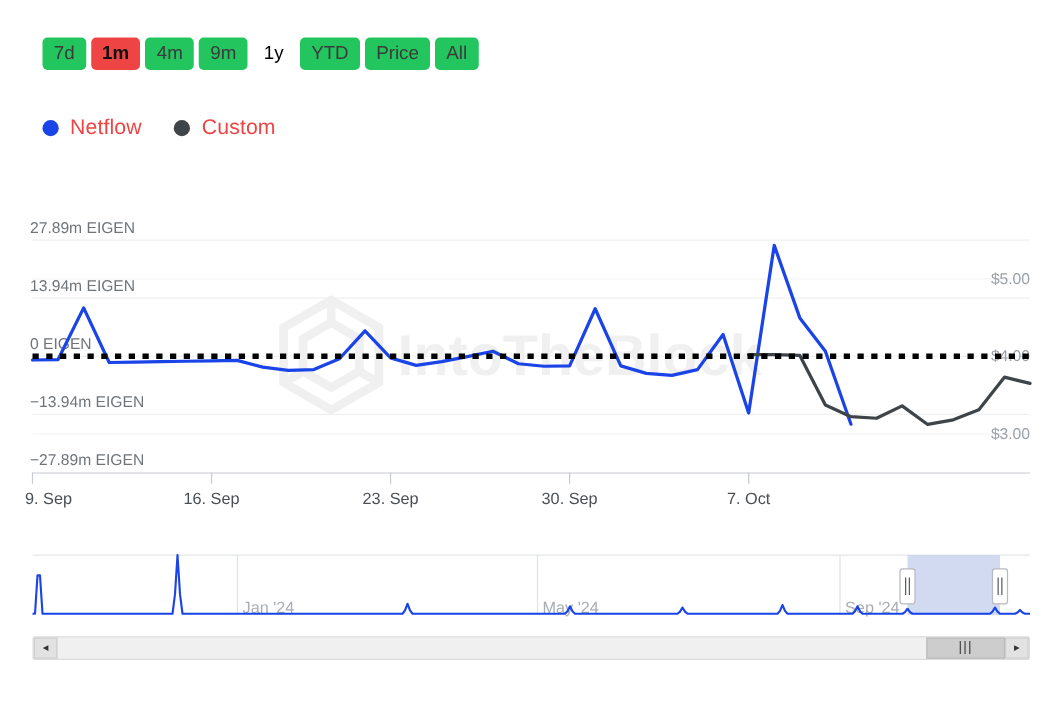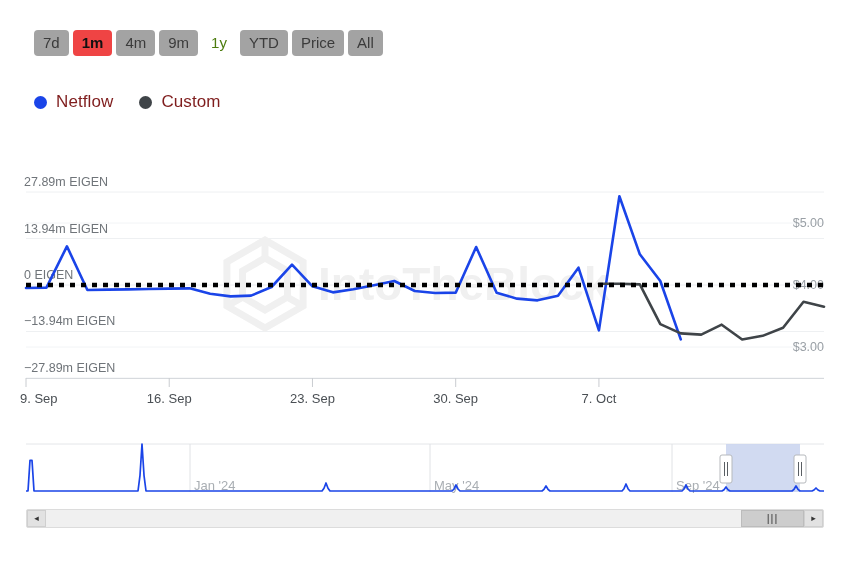--- a/index.html
+++ b/index.html
@@ -13,47 +13,47 @@
   #root { position: relative; width: 850px; height: 567px; background:#fff; }
 
   
   #range-selector {
     position: absolute; left: 34px; top: 30px;
     display: flex; align-items: center; gap: 4px;
   }
   .range-btn {
     font-size: 15px;
     color: #3b3b3b;
-    background: #a3a3a3;
+    background: #22c55e;
     border: none;
     border-radius: 4px;
     padding: 5px 9px 6px 9px;
     line-height: 1;
     cursor: pointer;
     font-family: "Liberation Sans", sans-serif;
   }
   .range-btn.active {
     background: #ef4444;
     font-weight: bold;
     color: #111;
   }
   .range-btn.disabled {
-    color: #4d7c0f;
+    color: #000000;
     background: #ffffff;
     cursor: default;
   }
 
   
   #legend {
     position: absolute; left: 34px; top: 92px;
     display: flex; align-items: center; gap: 26px;
   }
   .legend-item { display: flex; align-items: center; gap: 9px; cursor: pointer; }
   .legend-dot { width: 13px; height: 13px; border-radius: 50%; display:block; }
-  .legend-label { font-size: 17px; color: #7f1d1d; letter-spacing: .1px; }
+  .legend-label { font-size: 17px; color: #ef4444; letter-spacing: .1px; }
 
   
   #plot { position: absolute; left: 0px; top: 160px; width: 850px; height: 240px; }
   #plot svg { display:block; }
 
   .axis-label { font-size: 12.5px; fill: #6f7479; font-family: "Liberation Sans", sans-serif; }
   .axis-label-right { font-size: 12.5px; fill: #9aa0a6; font-family: "Liberation Sans", sans-serif; }
   .xaxis-label { font-size: 13px; fill: #4a4f54; font-family: "Liberation Sans", sans-serif; }
 
   

